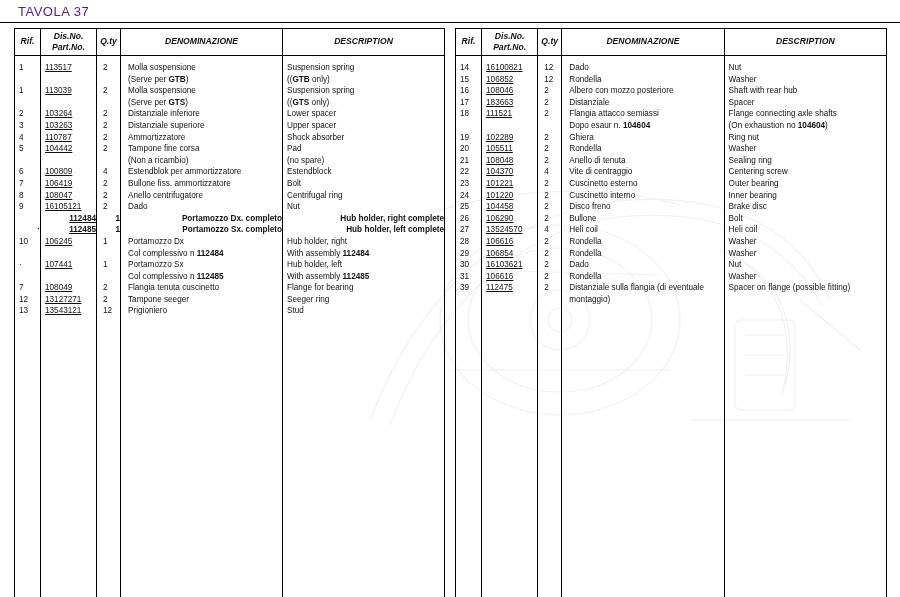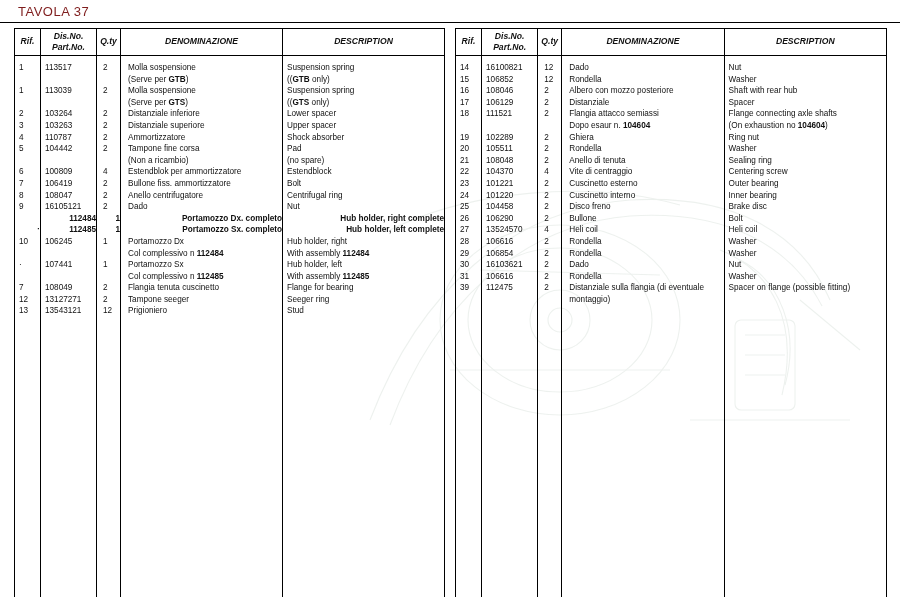--- a/index.html
+++ b/index.html
@@ -31,21 +31,21 @@
     pointer-events: none;
     z-index: 0;
   }
   .title {
     position: absolute;
     left: 18px;
     top: 4px;
     font-size: 13px;
     letter-spacing: 0.5px;
     font-weight: normal;
-    color: #7f1d1d;
+    color: #4c1d95;
   }
   .title-rule {
     position: absolute;
     left: 0px;
     top: 22px;
     width: 900px;
     height: 1px;
     background: #000;
   }
   .table-wrap {
@@ -96,21 +96,21 @@
     padding: 6px 0 0 0;
   }
   .line {
     height: 11.6px;
     white-space: nowrap;
     overflow: hidden;
   }
   .ind { padding-left: 11px; }
   .b { font-weight: bold; text-align: right; }
   .pad-rif { padding-left: 4px; }
-  .pad-dis { padding-left: 4px; }
+  .pad-dis { padding-left: 4px; text-decoration: underline; }
   .pad-qty { padding-left: 6px; }
   .pad-den { padding-left: 7px; }
   .pad-des { padding-left: 4px; }
 
   .bodyrow td {
     height: 541px;
     vertical-align: top;
   }
   .table-right .bodyrow td { height: 541px; }
 </style>
@@ -346,21 +346,21 @@
                 <div class="line pad-rif">31</div>
                 <div class="line pad-rif">39</div>
                 <div class="line pad-rif ind"></div>
               </div>
             </td>
           <td class="bodycell">
               <div class="lines" id="right-dis">
                 <div class="line pad-dis">16100821</div>
                 <div class="line pad-dis">106852</div>
                 <div class="line pad-dis">108046</div>
-                <div class="line pad-dis">106129</div>
+                <div class="line pad-dis">183663</div>
                 <div class="line pad-dis">111521</div>
                 <div class="line pad-dis ind"></div>
                 <div class="line pad-dis">102289</div>
                 <div class="line pad-dis">105511</div>
                 <div class="line pad-dis">108048</div>
                 <div class="line pad-dis">104370</div>
                 <div class="line pad-dis">101221</div>
                 <div class="line pad-dis">101220</div>
                 <div class="line pad-dis">104458</div>
                 <div class="line pad-dis">106290</div>

